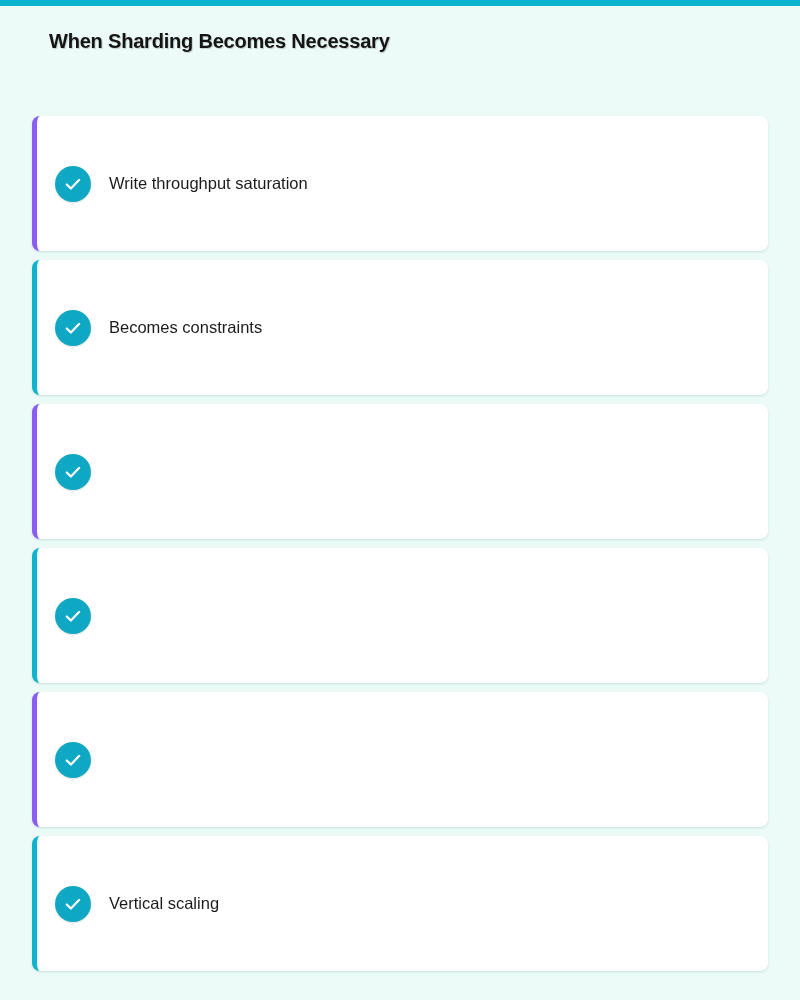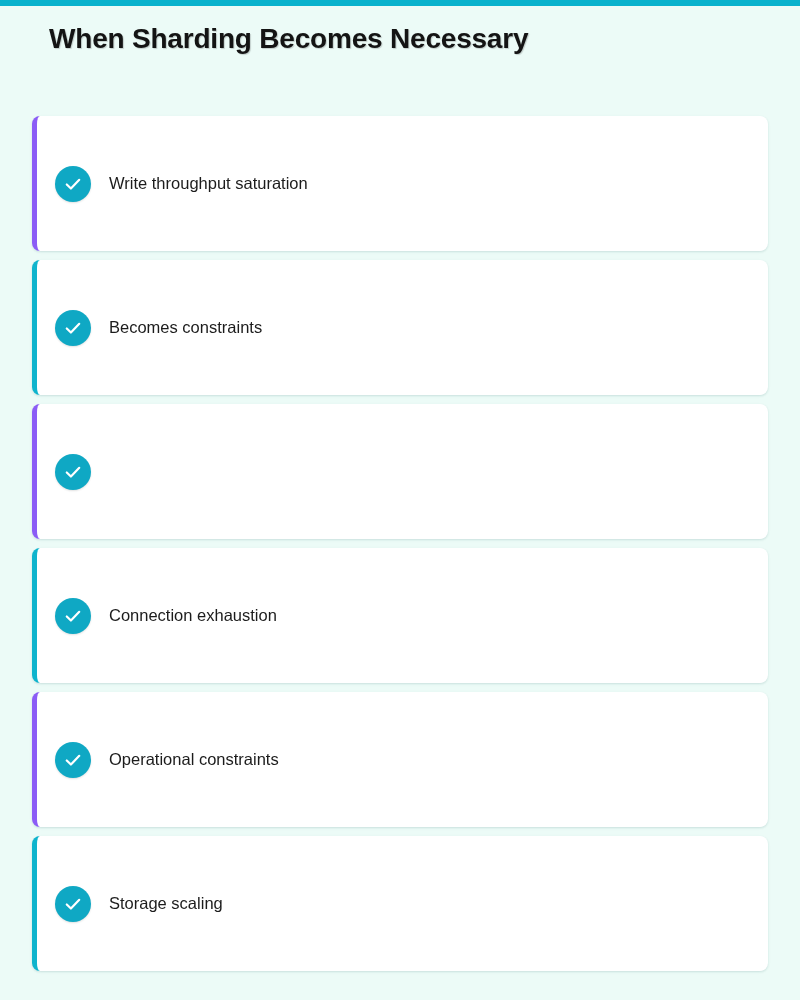--- a/index.html
+++ b/index.html
@@ -20,23 +20,23 @@
     position: absolute;
     top: 0;
     left: 0;
     width: 800px;
     height: 6px;
     background: #09b2cd;
   }
 
   #page-title {
     position: absolute;
-    top: 23px;
+    top: 30px;
     left: 49px;
-    font-size: 28px;
+    font-size: 20px;
     font-weight: bold;
     color: #141414;
     letter-spacing: -0.2px;
     text-shadow: 1px 1px 1px rgba(0,0,0,0.18);
     white-space: nowrap;
   }
 
   #card-list {
     position: absolute;
     top: 116px;
@@ -125,34 +125,32 @@
         </svg>
     </span>
   </div>
 
   <div class="card accent-teal">
     <span class="check-badge">
       <svg viewBox="0 0 24 24" fill="none" stroke="#ffffff" stroke-width="2.6" stroke-linecap="round" stroke-linejoin="round">
           <polyline points="4.5,12.5 9.5,17.5 19.5,7"></polyline>
         </svg>
     </span>
-    <span class="card-label">Connection exhaustion</span>
   </div>
 
   <div class="card">
     <span class="check-badge">
       <svg viewBox="0 0 24 24" fill="none" stroke="#ffffff" stroke-width="2.6" stroke-linecap="round" stroke-linejoin="round">
           <polyline points="4.5,12.5 9.5,17.5 19.5,7"></polyline>
         </svg>
     </span>
-    <span class="card-label">Operational constraints</span>
   </div>
 
   <div class="card accent-teal">
     <span class="check-badge">
       <svg viewBox="0 0 24 24" fill="none" stroke="#ffffff" stroke-width="2.6" stroke-linecap="round" stroke-linejoin="round">
           <polyline points="4.5,12.5 9.5,17.5 19.5,7"></polyline>
         </svg>
     </span>
-    <span class="card-label">Storage scaling</span>
+    <span class="card-label">Vertical scaling</span>
   </div>
 
 </div>
 
 </body></html>

